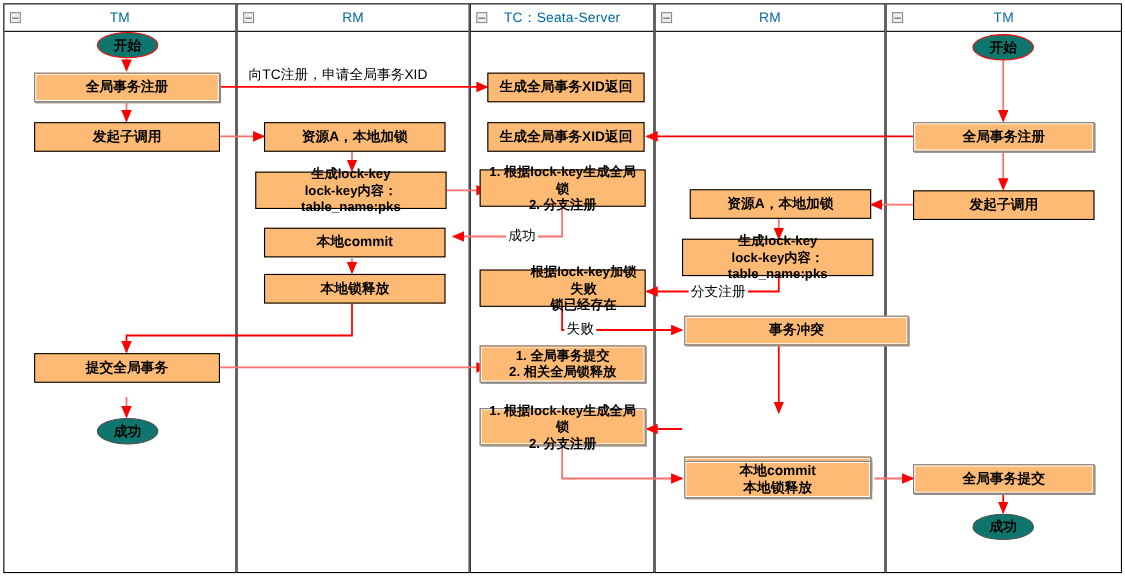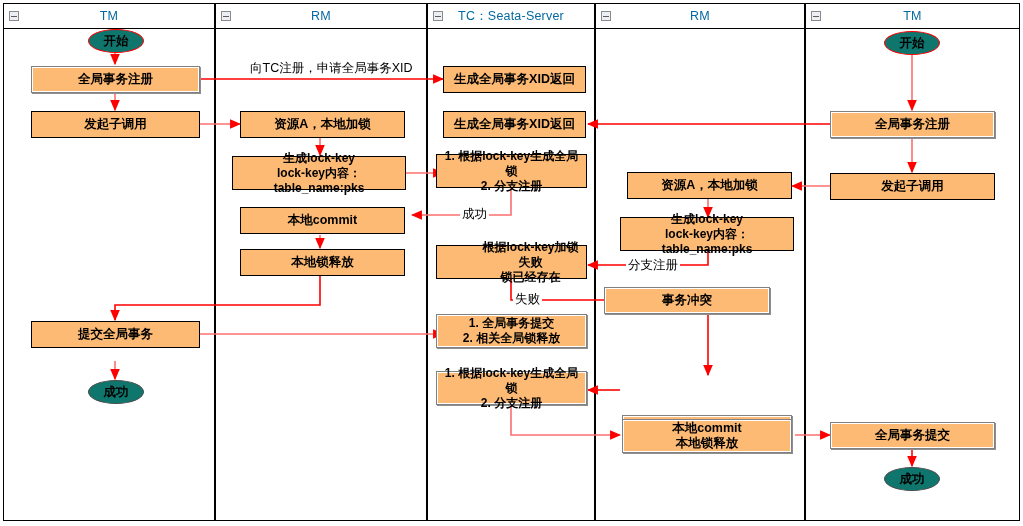--- a/index.html
+++ b/index.html
@@ -115,21 +115,21 @@
       <path d="M708,313 L708,375" stroke="#ff0000" marker-end="url(#ar)"></path>
 
       <path d="M620,390 L588,390" stroke="#ff0000" marker-end="url(#ar)"></path>
 
       <path d="M511,403 L511,435 L620,435" stroke="#fc6f6f" marker-end="url(#ar)"></path>
 
       <path d="M795,435 L830,435" stroke="#fc6f6f" marker-end="url(#ar)"></path>
     </g>
   </svg>
 
-  <div class="edge-label" style="left:224px;top:61px;margin-left:24px;">向TC注册，申请全局事务XID</div>
+  <div class="edge-label" style="left:224px;top:61px;">向TC注册，申请全局事务XID</div>
   <div class="edge-label" style="left:460px;top:207px;">成功</div>
   <div class="edge-label" style="left:513px;top:292px;">失败</div>
   <div class="edge-label" style="left:626px;top:258px;">分支注册</div>
 
   <div class="term" style="left:88px;top:29px;width:56px;height:24px;">开始</div>
   <div class="node shadow" style="left:31px;top:66px;width:169px;height:27px;">全局事务注册</div>
   <div class="node" style="left:31px;top:111px;width:169px;height:27px;">发起子调用</div>
   <div class="node" style="left:31px;top:321px;width:169px;height:27px;">提交全局事务</div>
   <div class="term gray" style="left:88px;top:380px;width:56px;height:24px;">成功</div>
 
@@ -146,21 +146,21 @@
   <div class="node" style="left:436px;top:245px;width:151px;height:34px;font-size:12px;padding-left:40px;">根据lock-key加锁失败
 锁已经存在</div>
   <div class="node shadow" style="left:436px;top:314px;width:151px;height:34px;font-size:12px;">1. 全局事务提交
 2. 相关全局锁释放</div>
   <div class="node shadow" style="left:436px;top:371px;width:151px;height:34px;font-size:12px;">1. 根据lock-key生成全局锁
 2. 分支注册</div>
 
   <div class="node" style="left:627px;top:172px;width:165px;height:27px;">资源A，本地加锁</div>
   <div class="node" style="left:620px;top:217px;width:174px;height:34px;font-size:12px;">生成lock-key
 lock-key内容：table_name:pks</div>
-  <div class="node shadow" style="left:604px;top:287px;width:166px;height:27px;">事务冲突</div>
+  <div class="node shadow" style="left:622px;top:287px;width:204px;height:27px;">事务冲突</div>
   <div class="node shadow" style="left:622px;top:375px;width:170px;height:30px;margin-top:40px;">重试</div>
   <div class="node shadow" style="left:622px;top:419px;width:170px;height:34px;">本地commit
 本地锁释放</div>
 
   <div class="term" style="left:884px;top:31px;width:56px;height:24px;">开始</div>
   <div class="node shadow" style="left:830px;top:111px;width:165px;height:27px;">全局事务注册</div>
   <div class="node" style="left:830px;top:173px;width:165px;height:27px;">发起子调用</div>
   <div class="node shadow" style="left:830px;top:422px;width:165px;height:27px;">全局事务提交</div>
   <div class="term gray" style="left:884px;top:467px;width:56px;height:24px;">成功</div>
 

